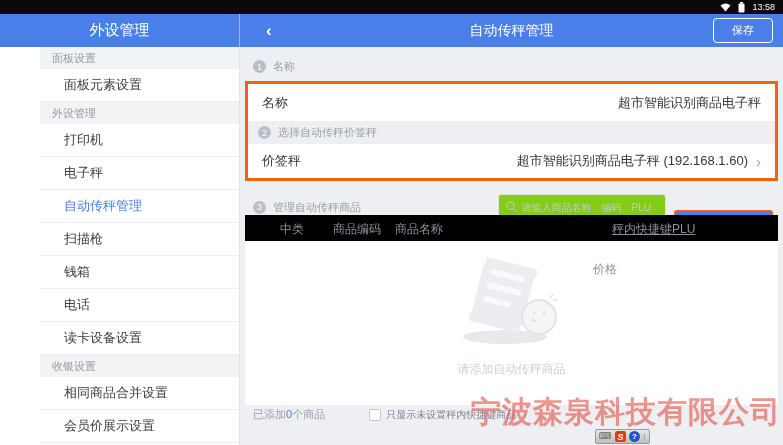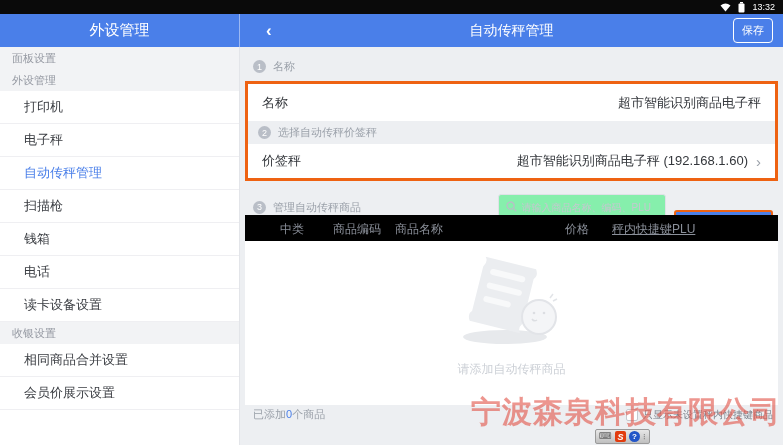--- a/index.html
+++ b/index.html
@@ -28,27 +28,27 @@
   .main-head { flex: 1; position: relative; display: flex; align-items: center; }
   .back-btn {
     position: absolute; left: 20px; font-size: 17px; font-weight: bold;
     line-height: 1; cursor: pointer; padding: 2px 6px;
   }
   .main-title {
     position: absolute; left: 0; right: 0; text-align: center; font-size: 14px;
   }
   .save-btn {
     position: absolute; right: 10px; border: 1px solid #fff; border-radius: 4px;
-    background: transparent; color: #fff; font-size: 11px; padding: 4px 8px;
+    background: transparent; color: #fff; font-size: 11px; padding: 4px 18px;
     cursor: pointer; font-family: inherit;
   }
   
   .sidebar {
     position: absolute; top: 47px; left: 0; width: 240px; bottom: 0;
-    background: #fff; border-right: 1px solid #e3e5e9; overflow: hidden;
+    background: #fff; border-right: 1px solid #e3e5e9; overflow: hidden; padding-left: 40px;
   }
   .side-section-header {
     height: 22px; background: #f2f3f5; color: #9599a2; font-size: 11px;
     display: flex; align-items: center; padding-left: 12px;
   }
   .side-item {
     height: 33px; display: flex; align-items: center; padding-left: 24px;
     font-size: 13px; color: #3a3d42; background: #fff;
     border-bottom: 1px solid #efeff2; cursor: pointer;
   }
@@ -82,21 +82,21 @@
   .row-name  { height: 37px; }
   .mid-band  { height: 23px; display: flex; align-items: center; padding-left: 10px; }
   .row-scale { height: 34px; gap: 28px; }
   .chevron { color: #9aa0a9; font-size: 15px; }
   .section3-row {
     position: absolute; top: 146px; left: 13px; right: 10px; height: 28px;
     display: flex; align-items: center;
   }
   .section3-row .step-label { flex: 0 0 auto; }
   .search-box {
-    margin-left: auto; width: 168px; height: 26px; background: #86efac;
+    margin-left: auto; width: 168px; height: 26px; background: #84cc16;
     border: 1px solid #dfe2e7; border-radius: 3px; display: flex;
     align-items: center; padding: 0 7px; gap: 5px;
   }
   .search-box input {
     border: none; outline: none; flex: 1; font-size: 10px; color: #555;
     font-family: inherit; background: transparent; min-width: 0;
   }
   .search-box input::placeholder { color: #c4c8cf; }
   .add-btn {
     margin-left: 8px; background: #4a7fe9; color: #fff; font-size: 11px;
@@ -109,31 +109,31 @@
     background: #fff;
   }
   .table-header {
     position: relative; height: 26px; background: #000000;
     font-size: 12px; color: #8b909a;
   }
   .table-header span { position: absolute; top: 6px; white-space: nowrap; }
   .col-0 { left: 35px; }
   .col-1 { left: 88px; }
   .col-2 { left: 150px; }
-  .col-3 { left: 320px; }
+  .col-3 { left: 348px; margin-top: 40px; }
   .col-4 { left: 367px; text-decoration: underline; }
   .empty-state {
     position: absolute; top: 40px; left: 0; right: 0; text-align: center;
   }
   .empty-text { margin-top: 6px; font-size: 12px; color: #ccd0d6; }
   
   .list-footer {
     position: absolute; left: 13px; right: 10px; top: 360px;
-    display: flex; align-items: center; justify-content: space-between;
-    font-size: 11px; color: #9aa0a9;
+    display: flex; align-items: center; 
+    font-size: 11px; color: #9aa0a9; gap: 44px;
   }
   .added-count { color: #4a7fe9; }
   .filter-wrap { display: flex; align-items: center; gap: 5px; font-size: 10px; color: #7d828b; }
   .checkbox {
     width: 12px; height: 12px; border: 1px solid #c5c9cf; background: #fff;
     border-radius: 2px; cursor: pointer; flex: 0 0 12px;
   }
   
   .watermark {
     position: absolute; top: 392px; right: 2px; font-size: 30px;
@@ -167,34 +167,35 @@
     <svg width="11" height="9" viewBox="0 0 11 9">
         <path d="M5.5 8.5 L0.5 2.6 A8 8 0 0 1 10.5 2.6 Z" fill="#fff"></path>
       </svg>
   </span>
   <span>
     <svg width="7" height="11" viewBox="0 0 7 11">
         <rect x="2" y="0" width="3" height="1.5" fill="#fff"></rect>
         <rect x="0.5" y="1.5" width="6" height="9" rx="1" fill="#fff"></rect>
       </svg>
   </span>
-  <span>13:32</span>
+  <span>13:58</span>
 </div>
 
 <div class="app-header">
   <div class="sidebar-head">外设管理</div>
   <div class="main-head">
     <span class="back-btn">‹</span>
     <span class="main-title">自动传秤管理</span>
     <button class="save-btn">保存</button>
   </div>
 </div>
 
 <div class="sidebar">
   <div class="side-section-header">面板设置</div>
+  <div class="side-item">面板元素设置</div>
 
   <div class="side-section-header">外设管理</div>
   <div class="side-item">打印机</div>
   <div class="side-item">电子秤</div>
   <div class="side-item active">自动传秤管理</div>
   <div class="side-item">扫描枪</div>
   <div class="side-item">钱箱</div>
   <div class="side-item">电话</div>
   <div class="side-item">读卡设备设置</div>
 

